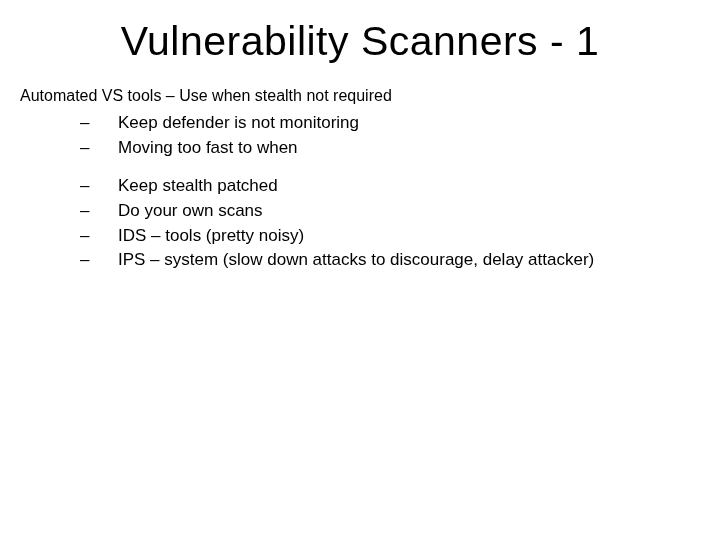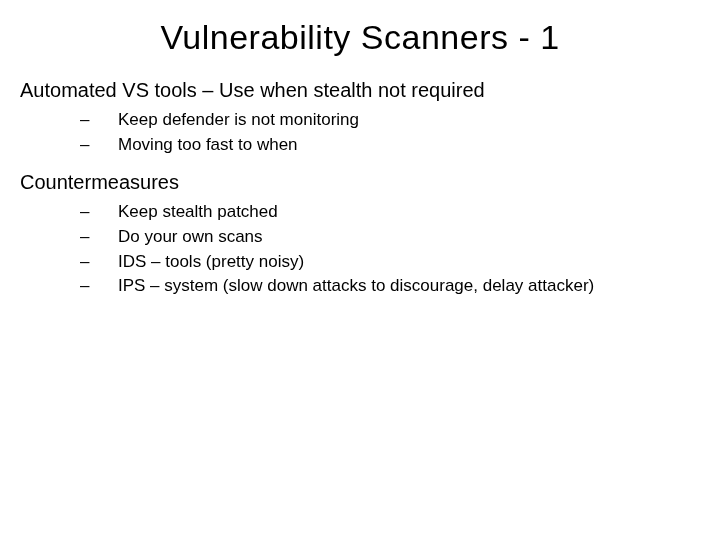--- a/index.html
+++ b/index.html
@@ -10,28 +10,28 @@
     font-family: Arial, Helvetica, sans-serif;
     color: #000000;
     overflow: hidden;
   }
   .slide {
     width: 100%;
     height: 100%;
     padding: 18px 20px;
   }
   .title {
-    font-size: 34px;
+    font-size: 41px;
     font-weight: 400;
     text-align: center;
     margin-bottom: 22px;
     letter-spacing: 0.5px;
   }
   .section {
-    font-size: 20px;
+    font-size: 16px;
     font-weight: 400;
     margin-bottom: 6px;
     margin-top: 4px;
   }
   .sublist {
     margin-left: 60px;
     margin-bottom: 14px;
   }
   .subitem {
     display: flex;
@@ -59,21 +59,20 @@
     <div class="subitem">
       <span class="dash">–</span>
       <span class="subtext">Keep defender is not monitoring</span>
     </div>
     <div class="subitem">
       <span class="dash">–</span>
       <span class="subtext">Moving too fast to when</span>
     </div>
   </div>
 
-  <div class="section">Countermeasures</div>
   <div class="sublist">
     <div class="subitem">
       <span class="dash">–</span>
       <span class="subtext">Keep stealth patched</span>
     </div>
     <div class="subitem">
       <span class="dash">–</span>
       <span class="subtext">Do your own scans</span>
     </div>
     <div class="subitem">

